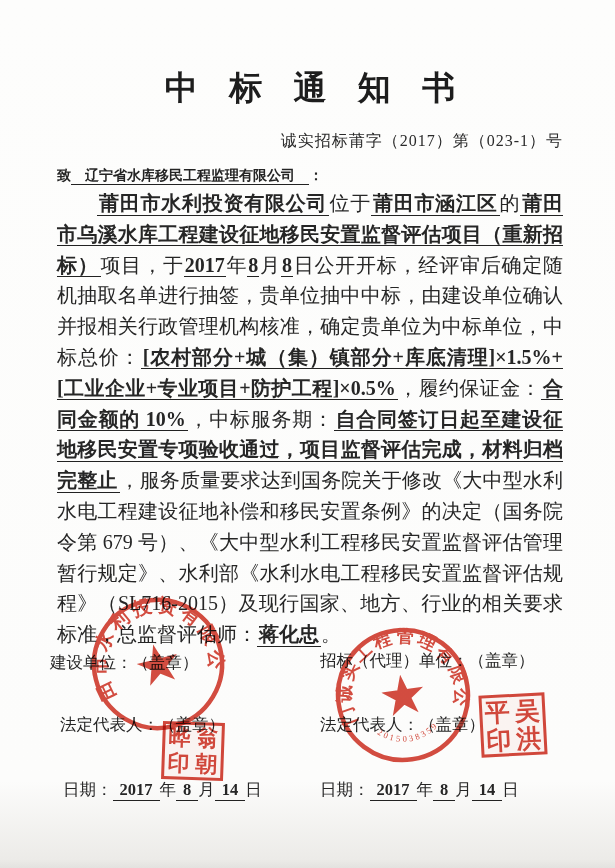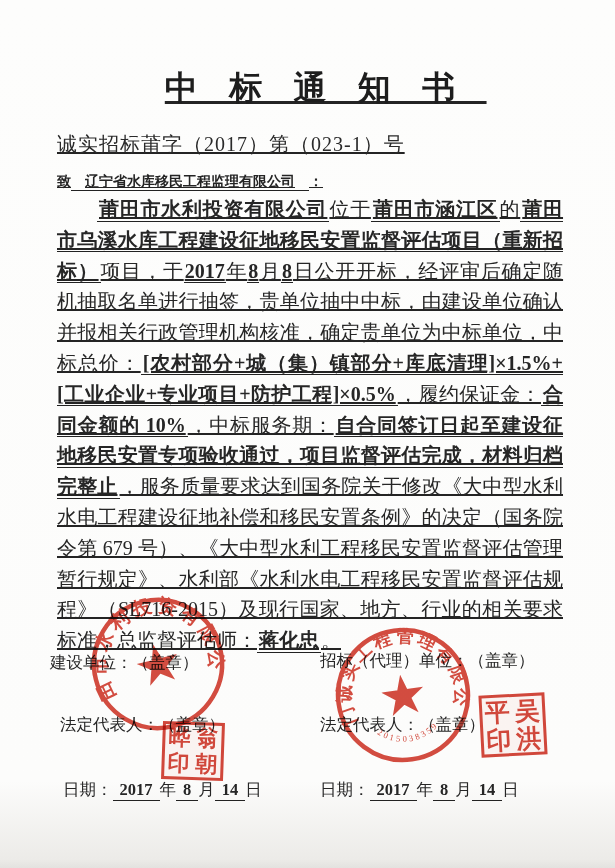--- a/index.html
+++ b/index.html
@@ -9,32 +9,32 @@
     background:#ffffff;
   }
   .page{
     position:relative;
     width:615px; height:868px;
     overflow:hidden;
     background:linear-gradient(180deg,#fdfdfc 0%,#fcfcfb 90%,#ecebe8 99%,#e3e2df 100%);
     color:#242424;
   }
   .content{
-    position:absolute; left:57px; top:66px; width:506px;text-decoration:underline;
+    position:absolute; left:57px; top:66px; width:506px;
   }
   .title{
     text-align:center;
     font-size:33px; font-weight:bold;
     letter-spacing:0.95em; text-indent:0.95em;
     color:#1d1d1d;
     margin-bottom:20px;
   }
   .docnum{
-    text-align:left;
-    font-size:20px;
+    text-align:right;
+    font-size:16px;
     letter-spacing:1px;
     color:#2a2a2a;
     margin-bottom:15px;
   }
   .salutation{
     font-size:14px; font-weight:bold;
     margin-bottom:3px;
   }
   .salutation .uline{
     border-bottom:1.6px solid #222;

